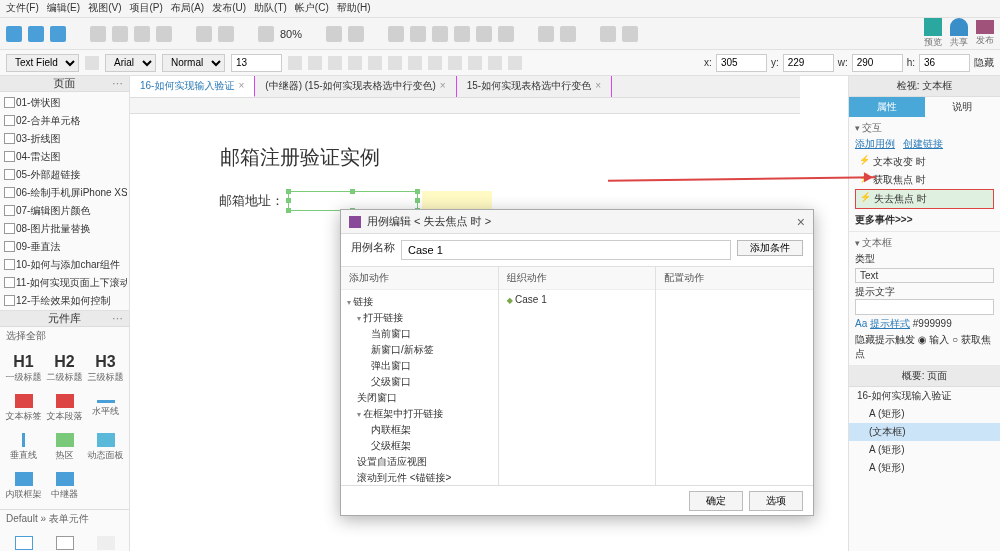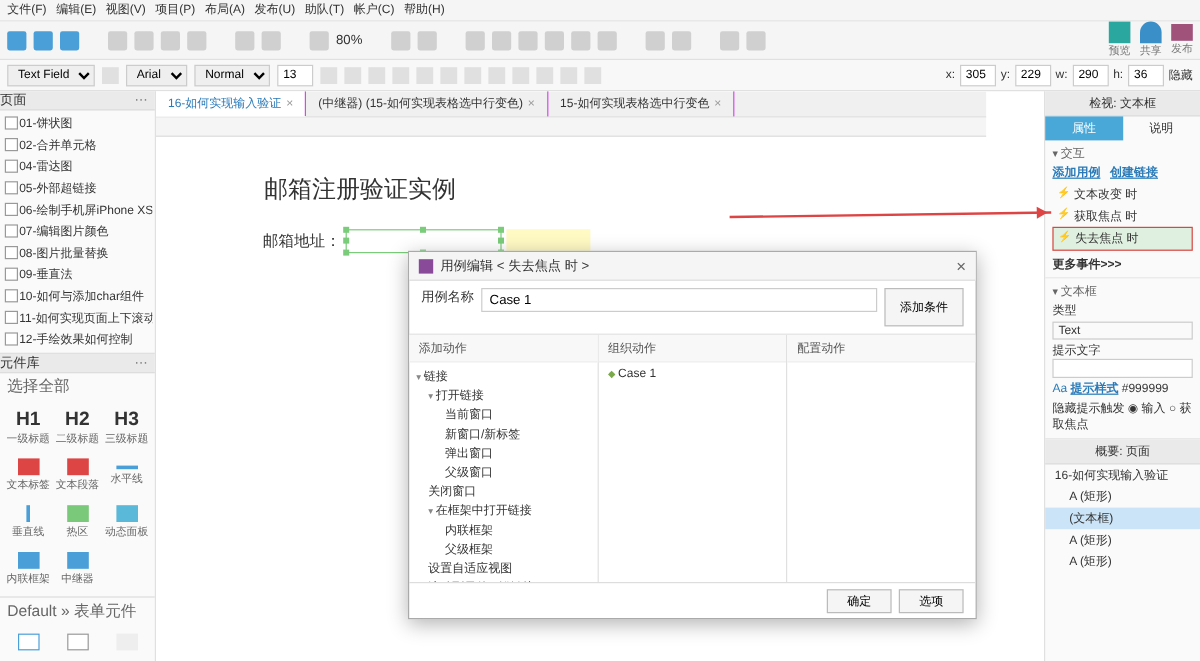--- a/index.html
+++ b/index.html
@@ -13,81 +13,81 @@
 .tool-ico { width: 16px; height: 16px; background: #d0d0d0; border-radius: 2px; }
 .tool-ico.blue { background: #4a9fd8; }
 .right-tools { margin-left: auto; display: flex; gap: 8px; align-items: center; }
 .right-tools .play { width: 18px; height: 18px; background: #2aa89f; }
 .right-tools .cloud { width: 18px; height: 18px; background: #3a8fc8; border-radius: 50% 50% 0 0; }
 .right-tools .pub { width: 18px; height: 14px; background: #a0527a; }
 .right-tools div { font-size: 9px; color: #777; text-align:right; }
 
 .fmt-bar { height: 26px; background: #f8f8f8; border-bottom: 1px solid #e0e0e0; display: flex; align-items: center; padding: 0 6px; gap: 6px; font-size: 10px; }
 .fmt-bar select, .fmt-bar input { height: 18px; border: 1px solid #ccc; font-size: 10px; padding: 0 4px; }
-.fmt-bar .num { width: 30px; }
+.fmt-bar .num { width: 51px; }
 .fmt-bar .ico { width: 14px; height: 14px; background: #e0e0e0; }
 .coords { margin-left: auto; display: flex; gap: 4px; align-items: center; }
 
 .main { display: flex; height: 475px; }
 
 .left-col { width: 130px; background: #fafafa; border-right: 1px solid #e0e0e0; display: flex; flex-direction: column; }
-.panel-head { height: 22px; background: #eaeaea; display: flex; align-items: center; justify-content: flex-start; font-size: 11px; position: relative; border-bottom: 1px solid #ddd; }
+.panel-head { height: 22px; background: #eaeaea; display: flex; align-items: center; justify-content: center; font-size: 11px; position: relative; border-bottom: 1px solid #ddd; }
 .panel-head .dots { position: absolute; right: 6px; color: #888; }
 .page-tree { flex: 0 0 auto; max-height: 218px; overflow-y: auto; padding: 2px; }
 .page-tree .itm { padding: 2px 4px 2px 14px; font-size: 10px; white-space: nowrap; overflow: hidden; position: relative; cursor: pointer; }
 .page-tree .itm::before { content: ""; position: absolute; left: 2px; top: 3px; width: 9px; height: 9px; border: 1px solid #999; background: #fff; }
 
 .lib-panel { border-top: 1px solid #e0e0e0; }
 .lib-grid { display: grid; grid-template-columns: repeat(3,1fr); gap: 2px; padding: 4px; }
 .lib-cell { text-align: center; font-size: 10px; padding: 4px 0; }
 .lib-cell .big { font-size: 16px; font-weight: bold; }
 .lib-cell .sm { font-size: 9px; color: #666; }
 .lib-cell .shape { width: 18px; height: 14px; margin: 0 auto 2px; background: #4a9fd8; }
-.lib-sub { font-size: 13px; color: #666; padding: 2px 6px; }
+.lib-sub { font-size: 10px; color: #666; padding: 2px 6px; }
 
 .canvas-col { flex: 1; background: #fff; position: relative; overflow: hidden; }
 .tab-bar { height: 22px; background: #f0f0f0; border-bottom: 1px solid #ddd; display: flex; font-size: 10px; }
 .tab { padding: 3px 10px; border-right: 1px solid #d946ef; position: relative; cursor: pointer; }
 .tab.act { background: #fff; border-bottom: 1px solid #fff; color: #2a7ab8; }
 .tab .x { margin-left: 4px; color: #999; }
 .ruler-h { height: 16px; background: #f5f5f5; border-bottom: 1px solid #ddd; }
 .canvas { position: relative; padding: 30px 50px; }
 .h-text { font-size: 20px; color: #333; margin-bottom: 20px; margin-left: 40px; }
 .field-row { display: flex; align-items: center; gap: 4px; margin-left: 20px; }
 .field-lbl { font-size: 13px; padding-left: 19px; }
 .field-box { width: 130px; height: 20px; border: 1px solid #7acb7a; position: relative; }
 .field-box .h { position: absolute; width: 5px; height: 5px; background: #7acb7a; }
 .field-box .h.tl { top:-3px; left:-3px; } .field-box .h.tm { top:-3px; left:50%; margin-left:-3px; }
 .field-box .h.tr { top:-3px; right:-3px; } .field-box .h.ml { top:50%; left:-3px; margin-top:-3px; }
 .field-box .h.mr { top:50%; right:-3px; margin-top:-3px; } .field-box .h.bl { bottom:-3px; left:-3px; }
 .field-box .h.bm { bottom:-3px; left:50%; margin-left:-3px; } .field-box .h.br { bottom:-3px; right:-3px; }
 .hint-box { width: 70px; height: 20px; background: #fff9c4; }
 
-.right-col { width: 130px; background: #fafafa; border-left: 1px solid #e0e0e0; font-size: 10px; margin-left: 48px; }
+.right-col { width: 152px; background: #fafafa; border-left: 1px solid #e0e0e0; font-size: 10px; margin-left: 48px; }
 .r-head { text-align: center; padding: 3px; background: #eaeaea; border-bottom: 1px solid #ddd; }
 .r-title { padding: 4px 6px; font-style: italic; color: #555; font-size: 11px; }
 .r-tabs { display: flex; }
 .r-tab { flex: 1; text-align: center; padding: 3px; cursor: pointer; }
 .r-tab.act { background: #4aa8d8; color: #fff; }
 .sec { padding: 4px 6px; border-bottom: 1px solid #e8e8e8; }
 .sec-h { color: #666; margin-bottom: 2px; }
 .sec-h::before { content: "▾ "; font-size: 9px; }
-.lnk { color: #2a7ab8; text-decoration: underline; cursor: pointer; font-weight: bold; }
+.lnk { color: #2a7ab8; text-decoration: underline; cursor: pointer; }
 .evt-row { padding: 2px 0 2px 18px; position: relative; font-size: 10px; cursor: pointer; }
 .evt-row::before { content: "⚡"; position: absolute; left: 4px; color: #d4a040; font-size: 9px; }
 .evt-row.hl { background: #e0f0e0; border: 1px solid #d44; }
 .outline-itm { padding: 2px 0 2px 18px; font-size: 10px; cursor: pointer; }
 .outline-itm.sel { background: #cce4f7; }
 .dialog { position: absolute; left: 340px; top: 209px; width: 474px; height: 307px; background: #fff; border: 1px solid #aaa; box-shadow: 0 4px 16px rgba(0,0,0,.3); display: flex; flex-direction: column; }
 .dlg-title { height: 24px; background: #f5f5f5; display: flex; align-items: center; padding: 0 8px; border-bottom: 1px solid #ddd; font-size: 11px; }
 .dlg-title .icn { width: 12px; height: 12px; background: #8a4a9a; margin-right: 6px; }
 .dlg-title .x { margin-left: auto; cursor: pointer; font-size: 14px; color: #666; }
 .dlg-row { padding: 6px 10px; display: flex; align-items: flex-start; gap: 6px; font-size: 11px; }
 .dlg-row input { flex: 1; height: 20px; border: 1px solid #ccc; padding: 0 6px; font-size: 11px; }
-.dlg-row button { height: 32px; padding: 0 12px; border: 1px solid #bbb; background: #f5f5f5; cursor: pointer; font-size: 10px; }
+.dlg-row button { height: 16px; padding: 0 12px; border: 1px solid #bbb; background: #f5f5f5; cursor: pointer; font-size: 10px; }
 .dlg-cols { flex: 1; display: flex; border-top: 1px solid #e0e0e0; overflow: hidden; }
 .dlg-col { flex: 1; border-right: 1px solid #e0e0e0; display: flex; flex-direction: column; }
 .dlg-col:last-child { border-right: none; }
 .dlg-col-h { padding: 4px 8px; font-size: 10px; color: #555; background: #f8f8f8; border-bottom: 1px solid #eee; }
 .dlg-tree { flex: 1; padding: 4px 6px; overflow-y: auto; font-size: 10px; }
 .dlg-tree .n { padding: 1px 0; }
 .dlg-tree .n.l1 { padding-left: 10px; } .dlg-tree .n.l2 { padding-left: 24px; }
 .dlg-tree .n::before { content: "▸ "; color: #888; font-size: 8px; }
 .dlg-tree .n.open::before { content: "▾ "; }
 .dlg-tree .n.leaf::before { content: ""; }
@@ -199,20 +199,21 @@
 <div class="main">
 
   <div class="left-col">
     <div class="panel-head">
         <span>页面</span>
         <span class="dots">⋯</span>
       </div>
     <div class="page-tree" id="page-tree">
         <div class="itm">01-饼状图</div>
         <div class="itm">02-合并单元格</div>
+        <div class="itm">03-折线图</div>
         <div class="itm">04-雷达图</div>
         <div class="itm">05-外部超链接</div>
         <div class="itm">06-绘制手机屏iPhone XS</div>
         <div class="itm">07-编辑图片颜色</div>
         <div class="itm">08-图片批量替换</div>
         <div class="itm">09-垂直法</div>
         <div class="itm">10-如何与添加char组件</div>
         <div class="itm">11-如何实现页面上下滚动</div>
         <div class="itm">12-手绘效果如何控制</div>
       </div>

